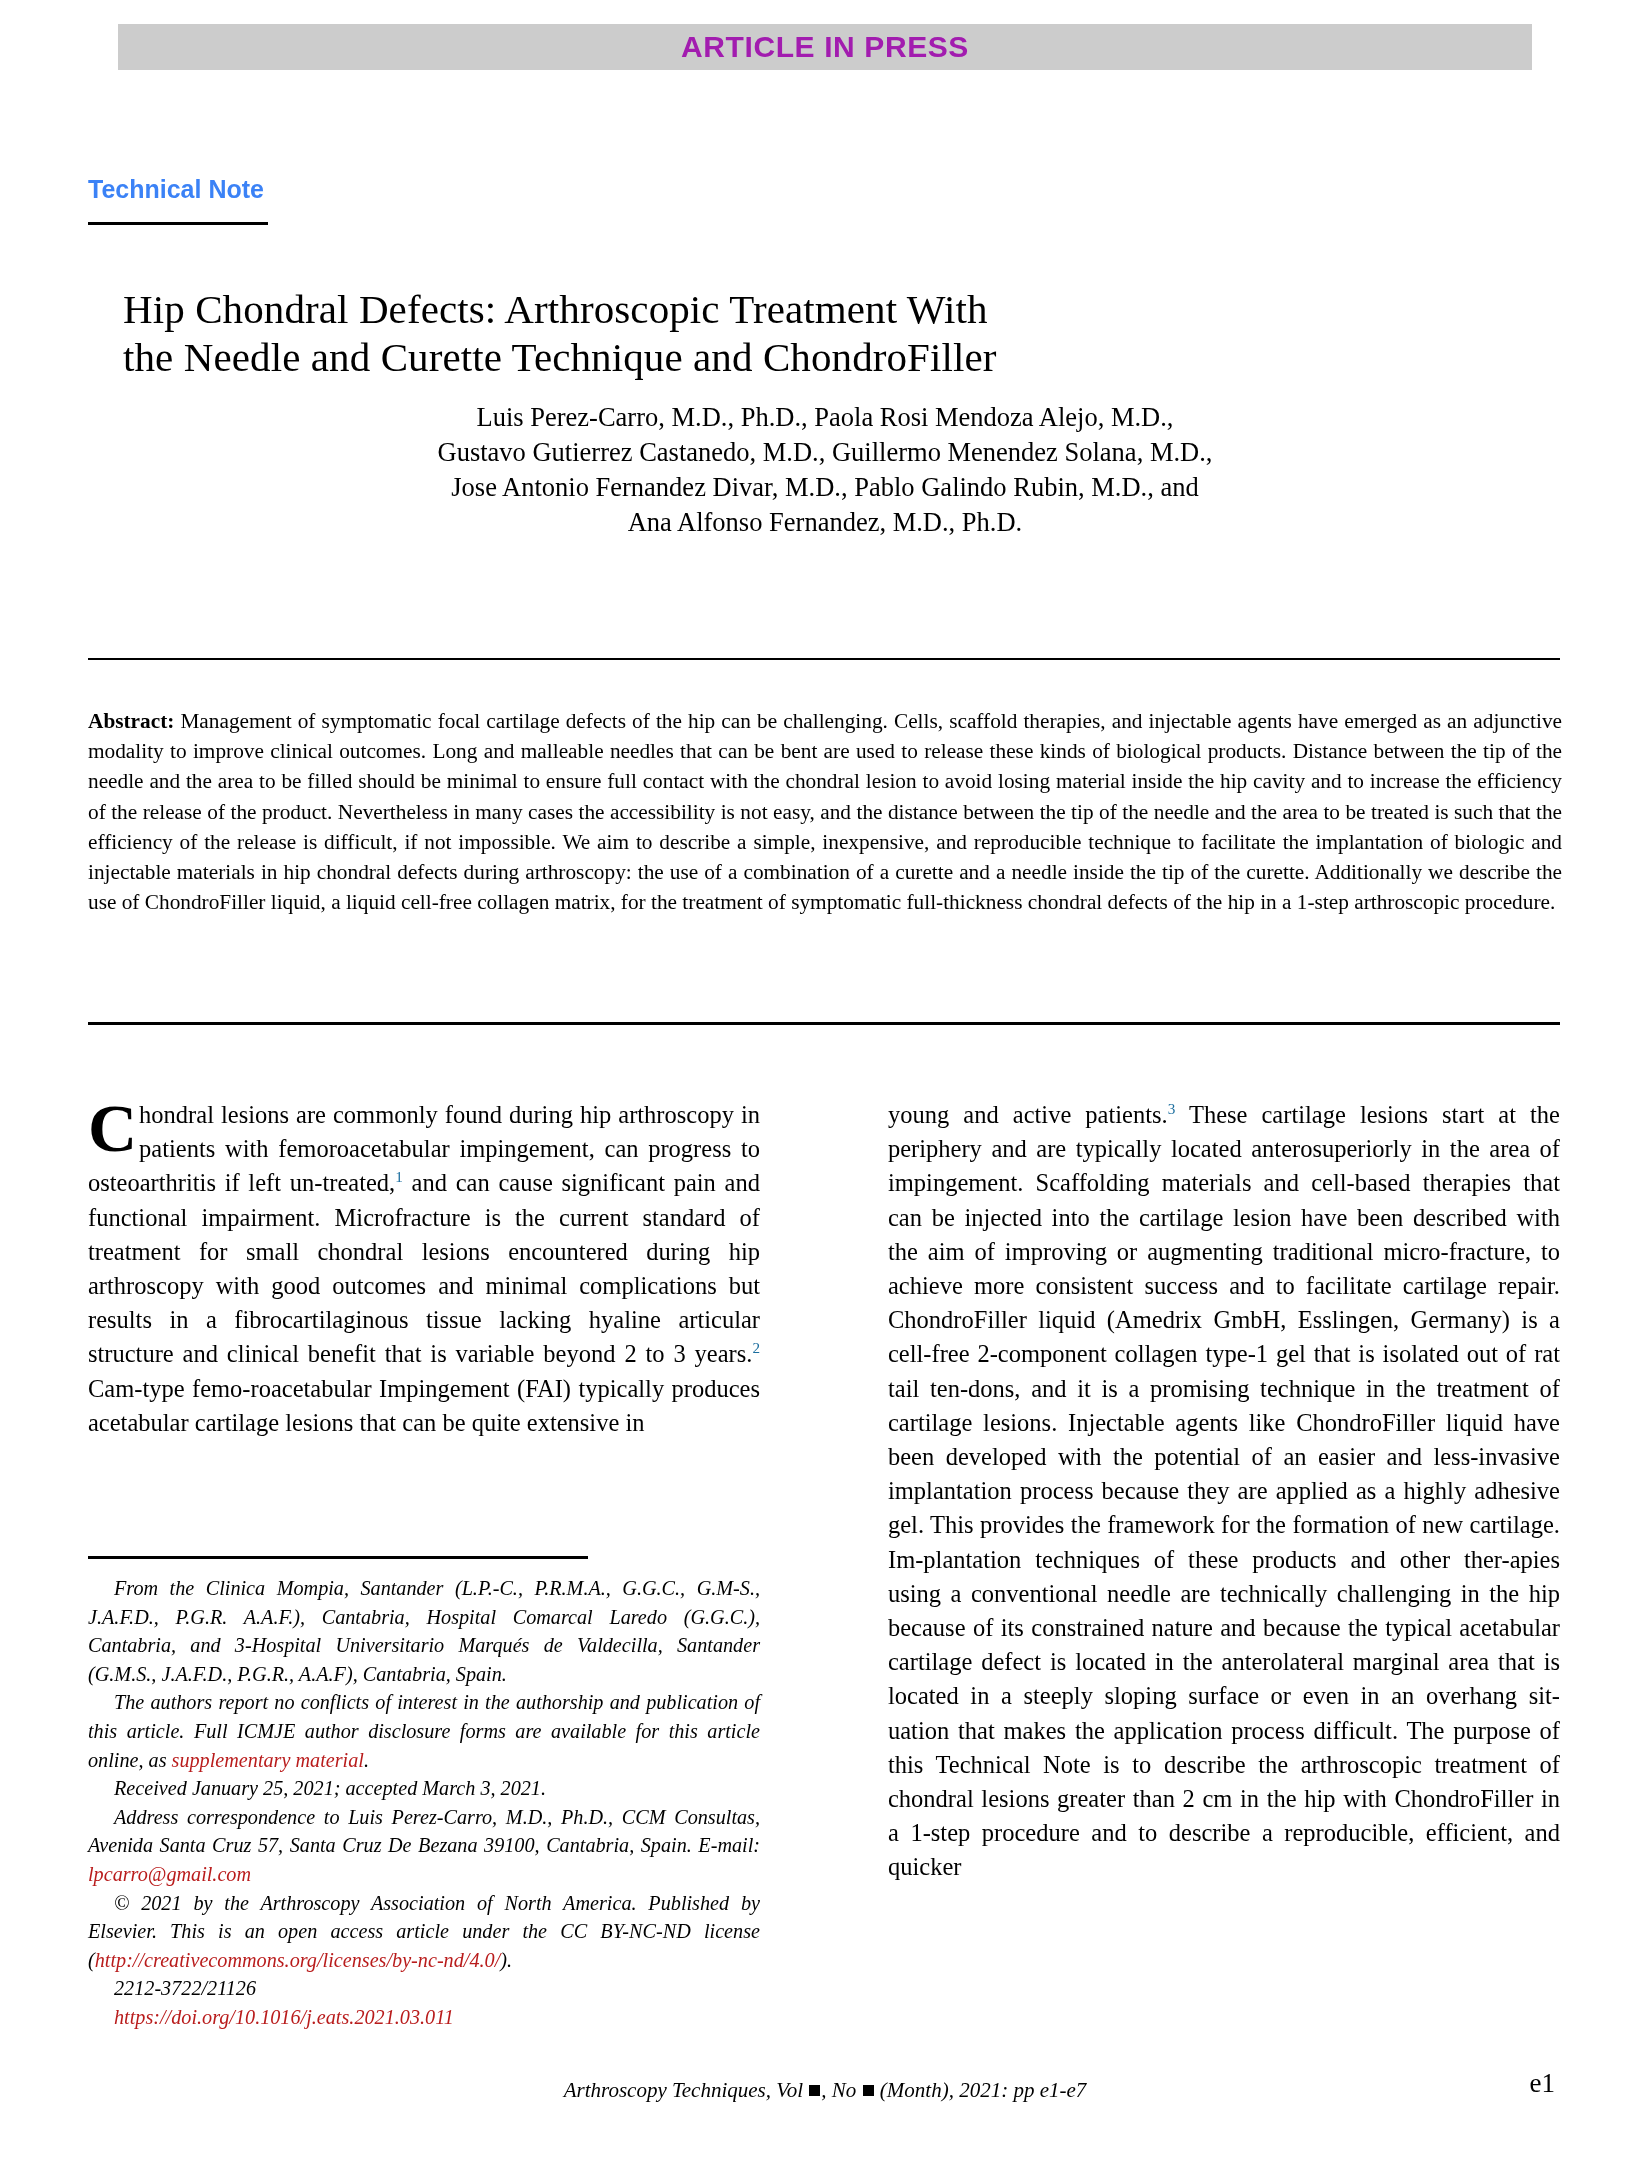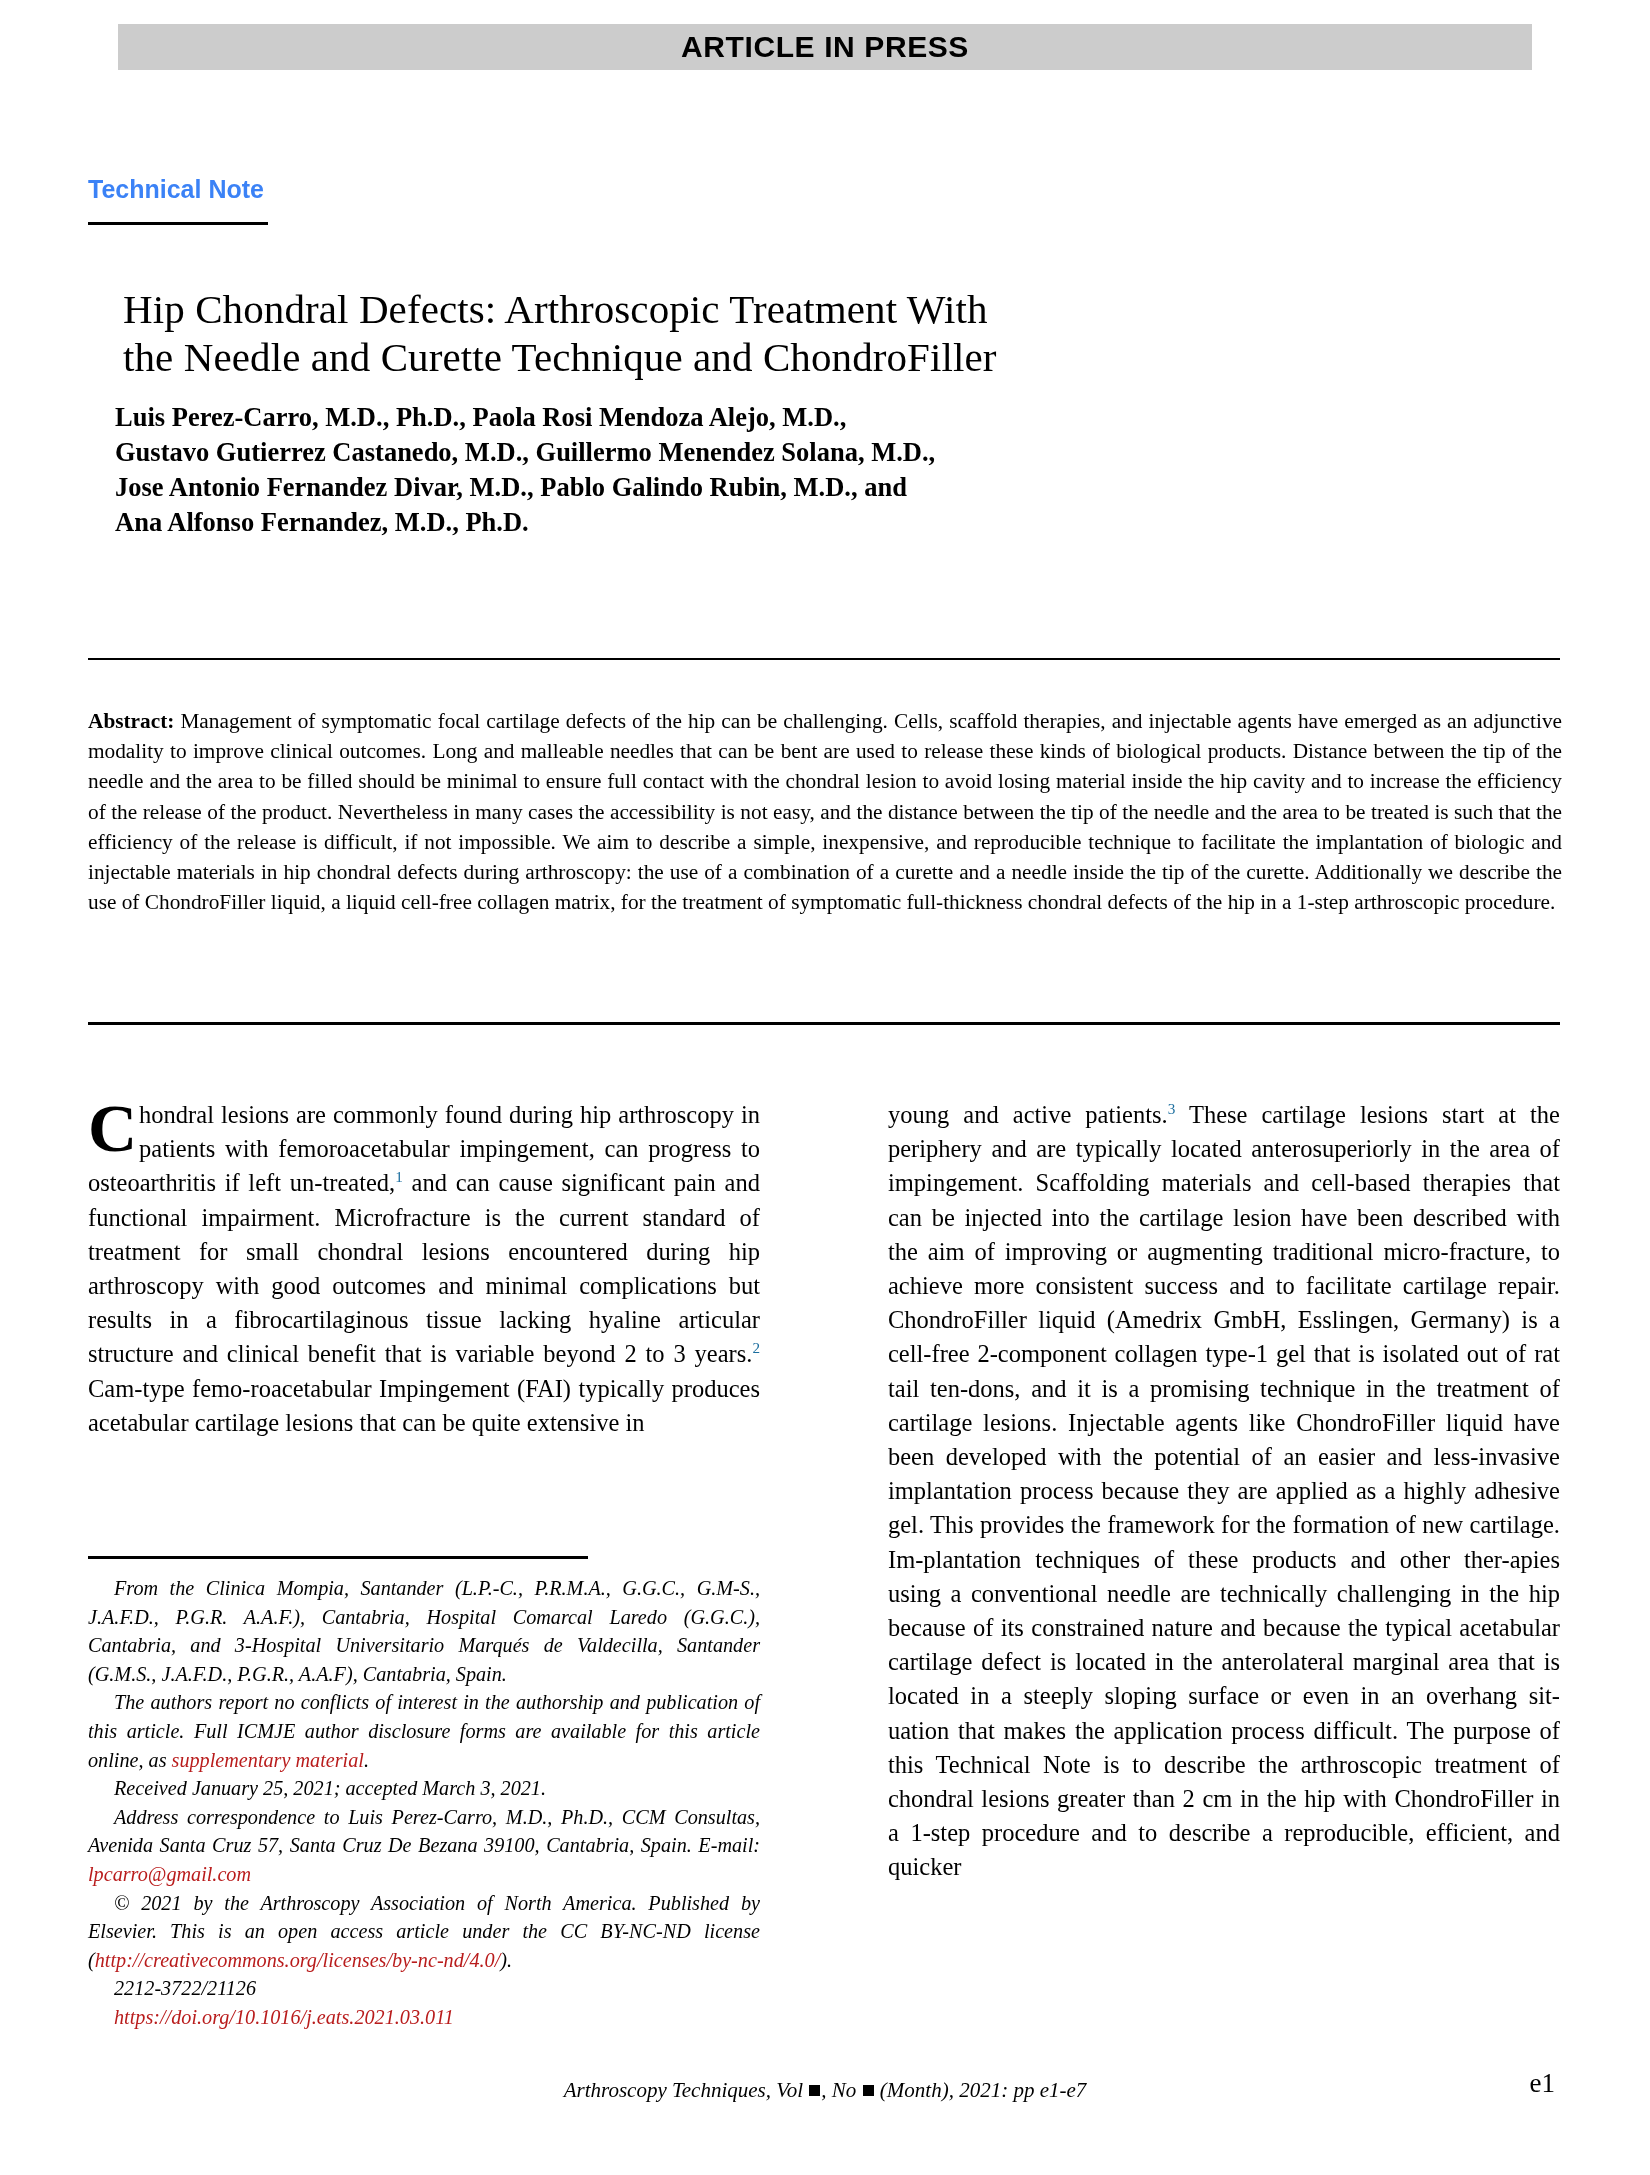--- a/index.html
+++ b/index.html
@@ -33,21 +33,21 @@
     background: #cccccc;
     display: flex;
     align-items: center;
     justify-content: center;
   }
   .press-banner-text {
     font-family: "Liberation Sans", "DejaVu Sans", sans-serif;
     font-weight: bold;
     font-size: 30px;
     letter-spacing: 0.6px;
-    color: #000000;
+    color: #a21caf;
   }
 
   
   .section-label {
     position: absolute;
     left: 88px;
     top: 175px;
     font-family: "Liberation Sans", "DejaVu Sans", sans-serif;
     font-weight: bold;
     font-size: 25px;
@@ -77,21 +77,21 @@
     font-weight: normal;
     letter-spacing: 0.1px;
   }
 
   
   .authors-block {
     position: absolute;
     left: 115px;
     top: 400px;
     width: 1420px;
-    font-weight: bold;
+    text-align: center;
   }
   .author-line {
     font-family: "Liberation Serif", "DejaVu Serif", serif;
     font-size: 26.5px;
     line-height: 35px;
   }
 
   
   .rule-top {
     position: absolute;

